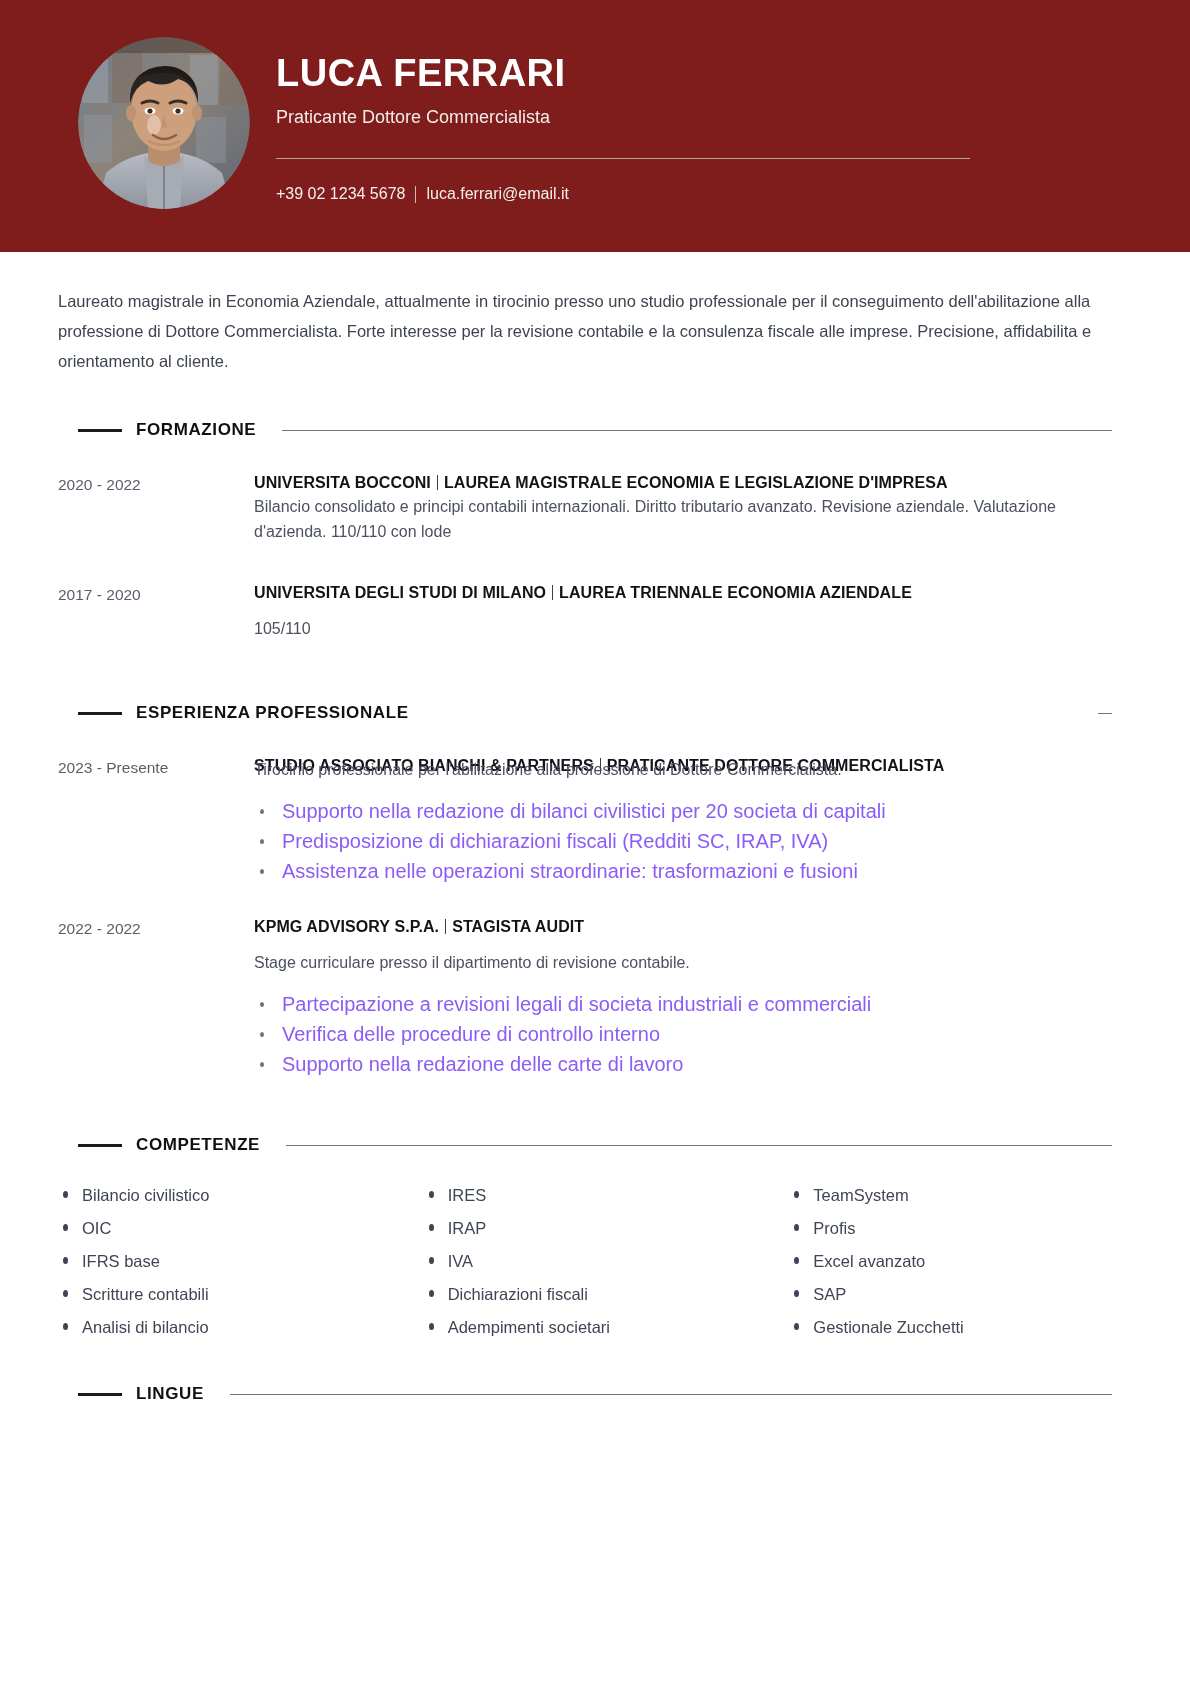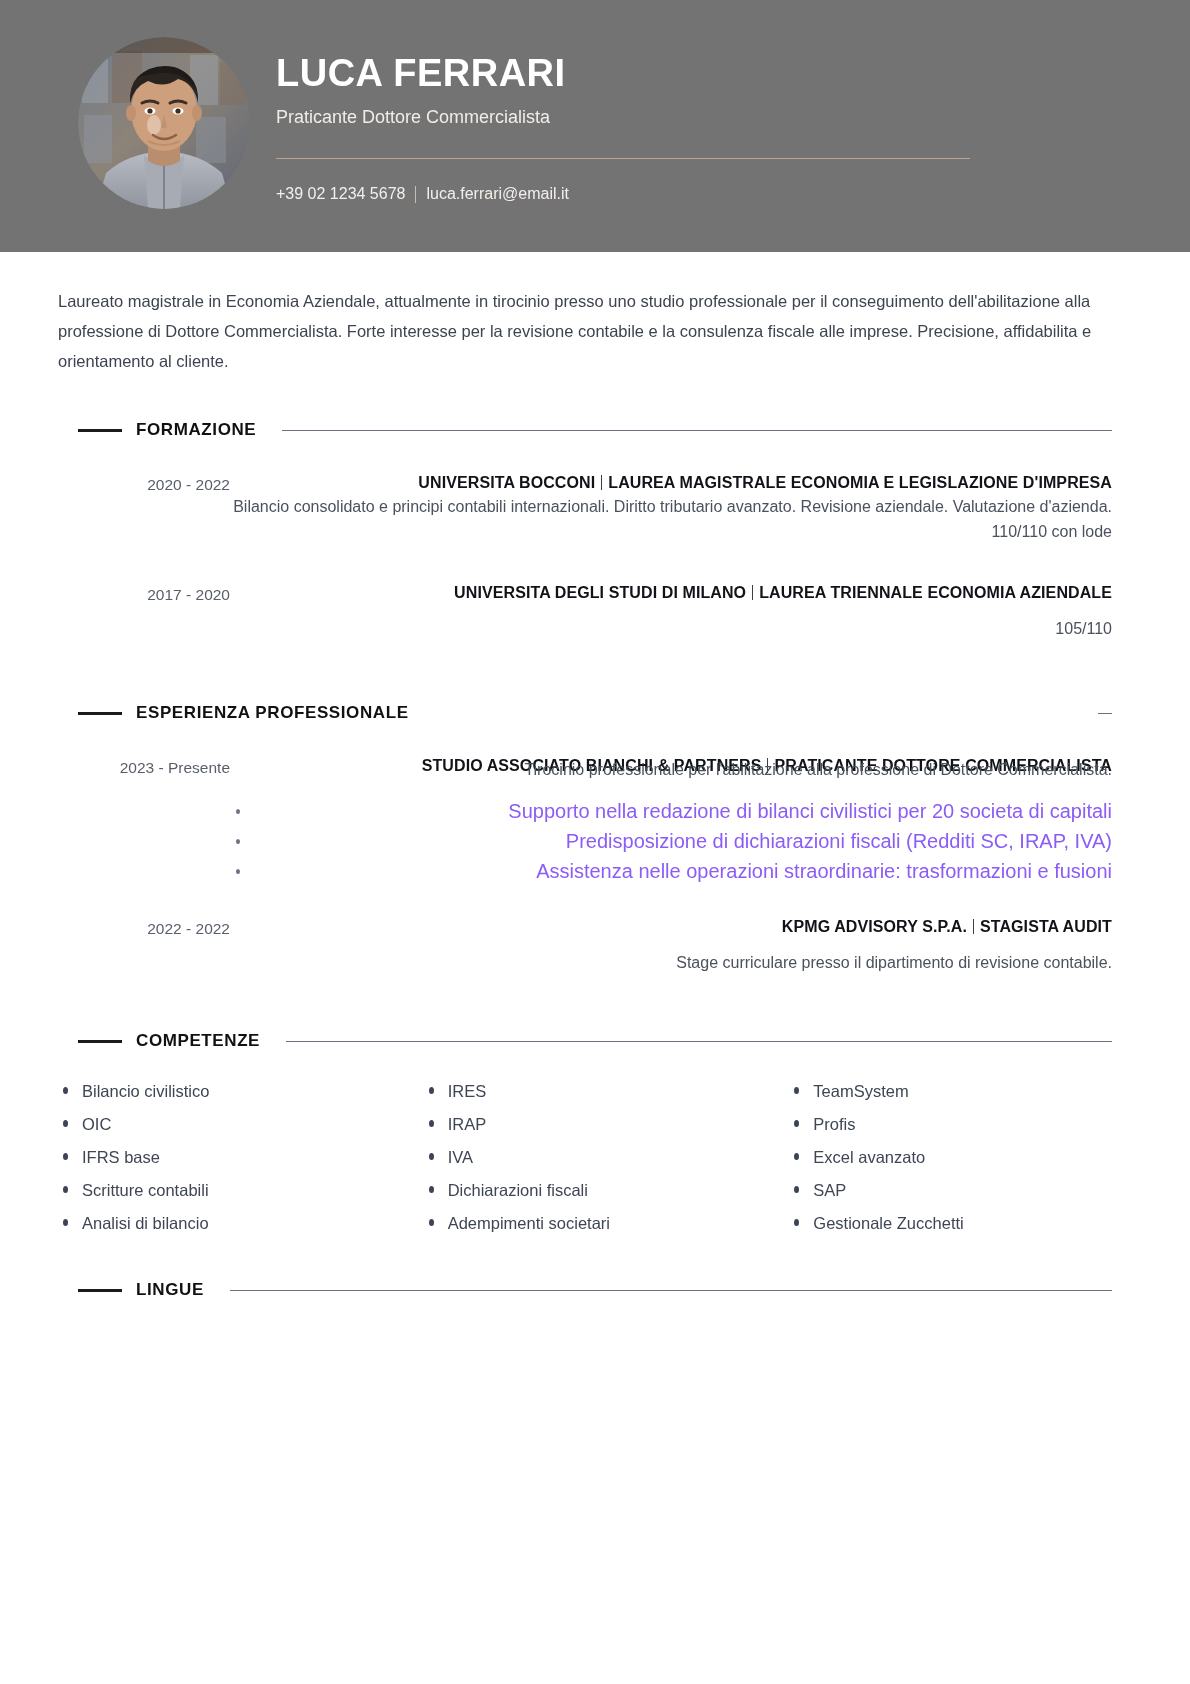--- a/index.html
+++ b/index.html
@@ -8,21 +8,21 @@
     font-family: "Liberation Sans", sans-serif;
     background:#ffffff;
     color:#2e3440;
     position:relative;
     overflow:hidden;
   }
 
   
   .header{
     position:absolute; left:0; top:0; width:1190px; height:252px;
-    background:#737373;
+    background:#7f1d1d;
     display:flex; align-items:flex-start;
   }
   .avatar-wrap{
     position:absolute; left:78px; top:37px;
     width:172px; height:172px; border-radius:50%;
     overflow:hidden;
   }
   .avatar-photo{ position:absolute; inset:0; }
   .hd-text{ position:absolute; left:276px; top:50px; width:700px; }
   .hd-name{
@@ -68,26 +68,26 @@
   .sec-line.short{ flex:0 0 14px; margin-left:auto; }
 
   .sec-body{ padding-left:58px; padding-right:78px; }
 
   .summary{
     font-size:16.5px; line-height:30px; color:#3d4450;
     width:1034px;
   }
 
   
-  .entry{ position:relative; display:flex;text-align:right; }
+  .entry{ position:relative; display:flex; }
   .entry-date{
     flex:0 0 172px; font-size:15.5px; color:#585f6b;
     line-height:24px; padding-top:1px;
   }
-  .entry-main{ flex:1 1 auto; position:relative; }
+  .entry-main{ flex:1 1 auto; position:relative;margin-left:24px; }
   .entry-title{
     font-size:16px; font-weight:bold; color:#111318;
     line-height:22px; letter-spacing:0.1px;
   }
   .entry-title .bar{
     display:inline-block; width:1px; height:15px;
     background:#3a3f48; vertical-align:-2px; margin:0 6px;
   }
   .entry-desc{
     font-size:16px; line-height:25px; color:#4b515d;
@@ -260,20 +260,25 @@
         </div>
       </div>
 
       <div class="entry" style="margin-top:30px;">
         <div class="entry-date">2022 - 2022</div>
         <div class="entry-main">
           <div class="entry-title">
             <span>KPMG ADVISORY S.P.A.</span><span class="bar"></span><span>STAGISTA AUDIT</span>
           </div>
           <div class="entry-desc gap">Stage curriculare presso il dipartimento di revisione contabile.</div>
+          <ul class="bullets">
+            <li>Partecipazione a revisioni legali di societa industriali e commerciali</li>
+            <li>Verifica delle procedure di controllo interno</li>
+            <li>Supporto nella redazione delle carte di lavoro</li>
+          </ul>
         </div>
       </div>
     </div>
   </div>
 
   <div class="section" style="margin-top:56px;">
     <div class="sec-head">
       <span class="sec-dash"></span>
       <span class="sec-title">COMPETENZE</span>
       <span class="sec-line"></span>

